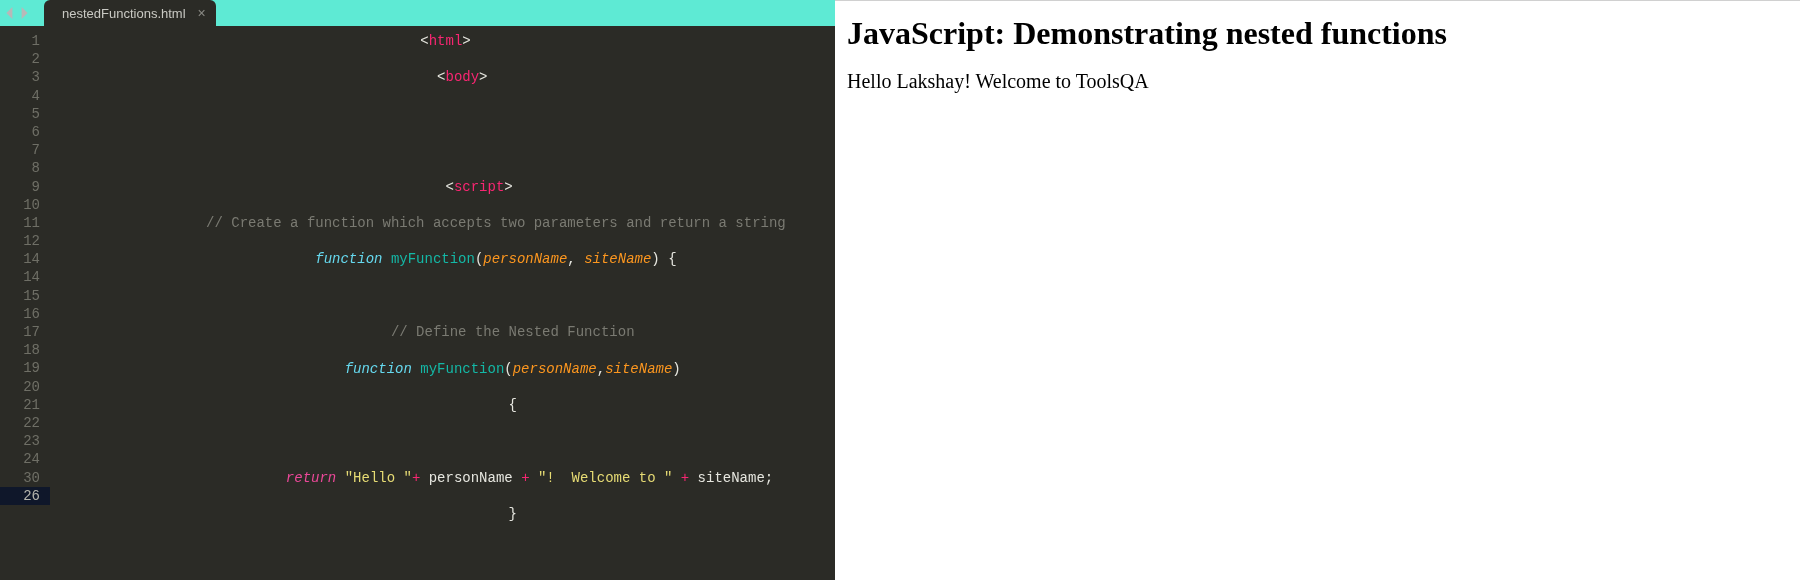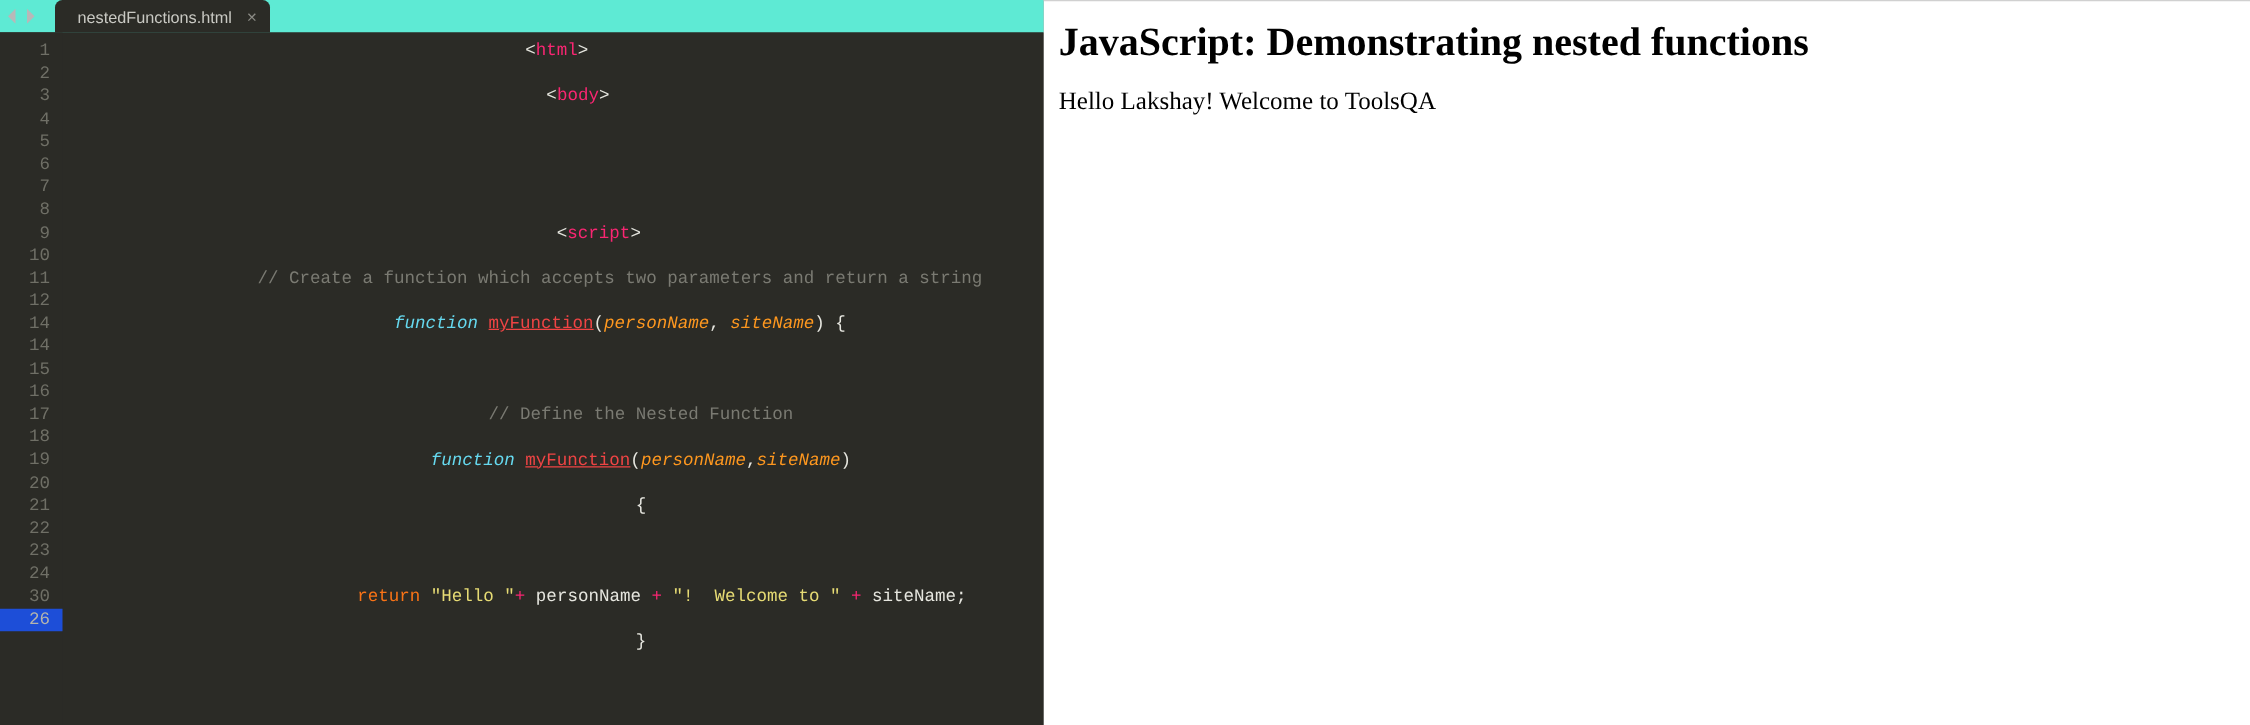--- a/index.html
+++ b/index.html
@@ -33,35 +33,35 @@
     position: absolute; right: 10px; top: 50%; transform: translateY(-50%);
     font-size: 14px; color: #8a8a84; cursor: pointer; font-family: Arial,sans-serif;
   }
 
   .code-area { flex: 1; display: flex; background: #2b2b26; font-size: 14px; line-height: 18.2px; }
   .gutter {
     width: 50px; text-align: right; color: #6f6f66; padding: 6px 10px 6px 0;
     user-select: none; background: #2b2b26;
   }
   .gutter div { height: 18.2px; }
-  .gutter .active { background: #1d4ed8; color: #b5b5ad; margin-right:-10px; padding-right:10px;}
+  .gutter .active { background: #0f172a; color: #b5b5ad; margin-right:-10px; padding-right:10px;}
   .code {
     flex: 1; padding: 6px 0 6px 6px; color: #e6e6df; white-space: pre;
     overflow: hidden;
   }
   .line { height: 18.2px; display: block; text-align: center; }
 
   
   .tok-angle   { color: #e6e6df; }
   .tok-tag     { color: #f92672; }
   .tok-text    { color: #e6e6df; }
   .tok-comment { color: #7a7a72; }
   .tok-kw      { color: #66d9ef; font-style: italic; }      
-  .tok-kw2     { color: #f97316; }                           
-  .tok-fn      { color: #ef4444; text-decoration: underline; }                           
+  .tok-kw2     { color: #ec4899; font-style: italic; }                           
+  .tok-fn      { color: #14b8a6; }                           
   .tok-param   { color: #fd971f; font-style: italic; }       
   .tok-str     { color: #e6db74; }                           
   .tok-op      { color: #f92672; }                           
   .tok-punc    { color: #e6e6df; }
 
   
   .browser-pane {
     flex: 1; height: 100%; background: #ffffff;
     border-top: 1px solid #d0d0d0;
     font-family: "Times New Roman", Times, serif;

